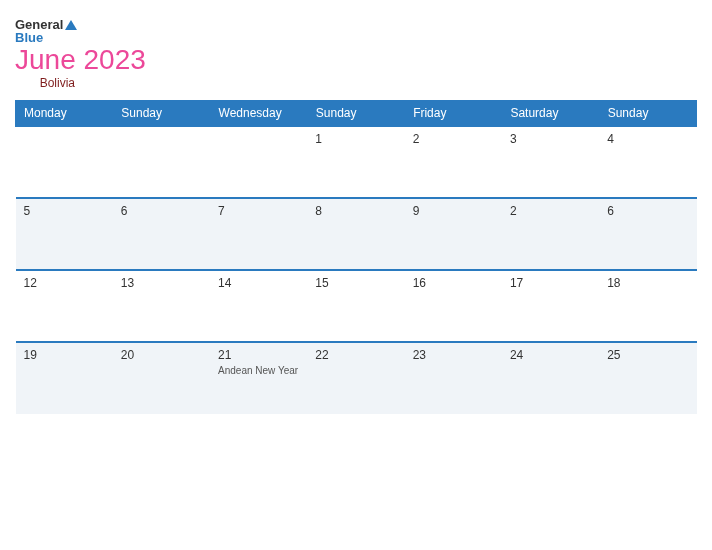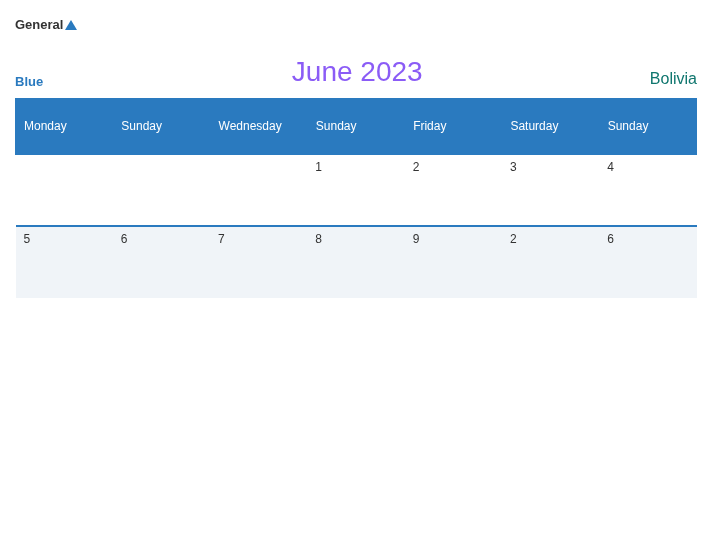--- a/index.html
+++ b/index.html
@@ -14,44 +14,44 @@
     .calendar-container {
       width: 712px;
       height: 550px;
       background: #fff;
       padding: 10px 15px;
     }
 
     
     .header {
       display: flex;
-      align-items: flex-end;
+      align-items: flex-start;
       justify-content: space-between;
       padding: 8px 0 10px 0;
+      flex-direction: column;
     }
 
     .logo-area {
       display: flex;
       flex-direction: column;
       align-items: flex-start;
     }
 
     .logo-general {
       font-size: 13px;
       font-weight: bold;
       color: #333;
       line-height: 1;
     }
 
     .logo-blue {
       font-size: 13px;
       font-weight: bold;
       color: #2a7abf;
       line-height: 1;
-      margin-top: 44px;
     }
 
     .logo-triangle {
       display: inline-block;
       width: 0;
       height: 0;
       border-left: 6px solid transparent;
       border-right: 6px solid transparent;
       border-bottom: 10px solid #2a7abf;
       margin-left: 2px;
@@ -59,44 +59,44 @@
     }
 
     .logo-top-row {
       display: flex;
       align-items: center;
     }
 
     .calendar-title {
       font-size: 28px;
       font-weight: normal;
-      color: #8b5cf6;
+      color: #ec4899;
       text-align: center;
       flex: 1;
     }
 
     .country-label {
-      font-size: 16px;
-      color: #0f766e;
+      font-size: 12px;
+      color: #7f1d1d;
       text-align: right;
       min-width: 60px;
     }
 
     
     .calendar-grid {
       width: 100%;
       border-collapse: collapse;
     }
 
     .calendar-grid th {
       background: #2a7abf;
       color: #fff;
       font-size: 12px;
       font-weight: normal;
-      padding: 20px 8px;
+      padding: 5px 8px;
       text-align: left;
       border: 1px solid #2a7abf;
     }
 
     .calendar-grid td {
       border: none;
       border-top: 2px solid #2a7abf;
       vertical-align: top;
       padding: 5px 8px;
       height: 72px;
@@ -200,16 +200,63 @@
           <td>
             <span class="day-number">9</span>
           </td>
           <td>
             <span class="day-number">2</span>
           </td>
           <td>
             <span class="day-number">6</span>
           </td>
         </tr>
+        <tr class="row-odd">
+          <td>
+            <span class="day-number">12</span>
+          </td>
+          <td>
+            <span class="day-number">13</span>
+          </td>
+          <td>
+            <span class="day-number">14</span>
+          </td>
+          <td>
+            <span class="day-number">15</span>
+          </td>
+          <td>
+            <span class="day-number">16</span>
+          </td>
+          <td>
+            <span class="day-number">17</span>
+          </td>
+          <td>
+            <span class="day-number">18</span>
+          </td>
+        </tr>
+        <tr class="row-even">
+          <td>
+            <span class="day-number">19</span>
+          </td>
+          <td>
+            <span class="day-number">20</span>
+          </td>
+          <td>
+            <span class="day-number">21</span>
+            <span class="event-label">Andean New Year</span>
+          </td>
+          <td>
+            <span class="day-number">22</span>
+          </td>
+          <td>
+            <span class="day-number">23</span>
+          </td>
+          <td>
+            <span class="day-number">24</span>
+          </td>
+          <td>
+            <span class="day-number">25</span>
+          </td>
+        </tr>
       </tbody>
   </table>
 
 </div>
 
 </body></html>

